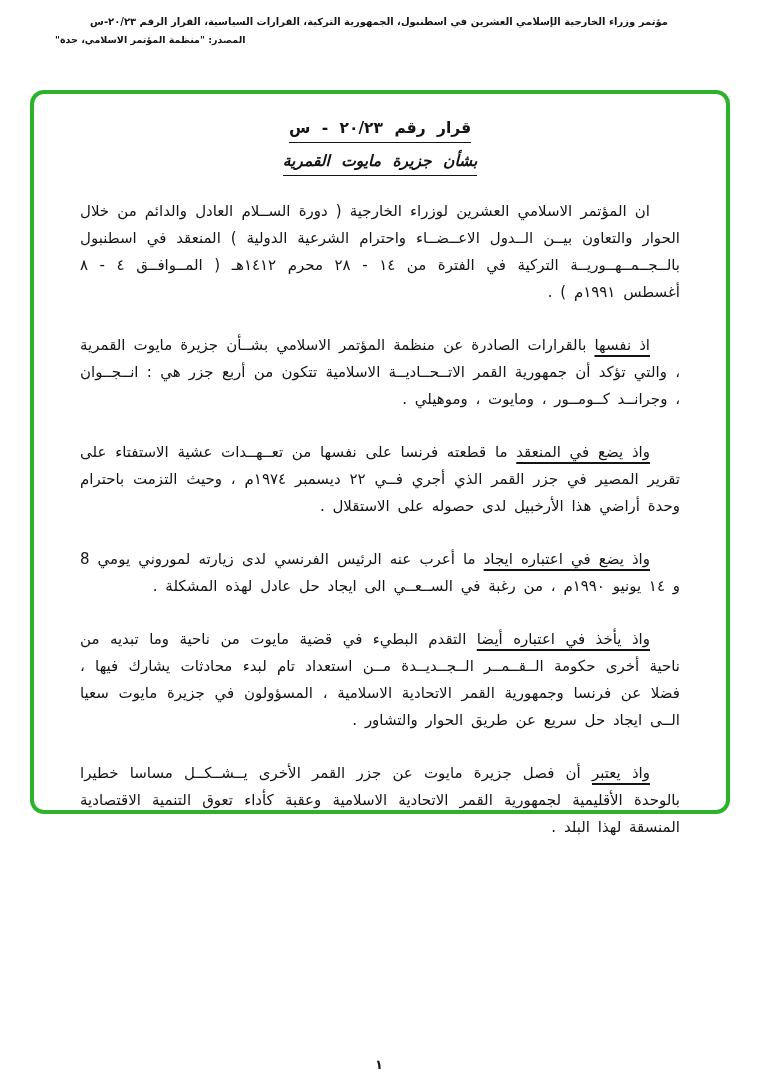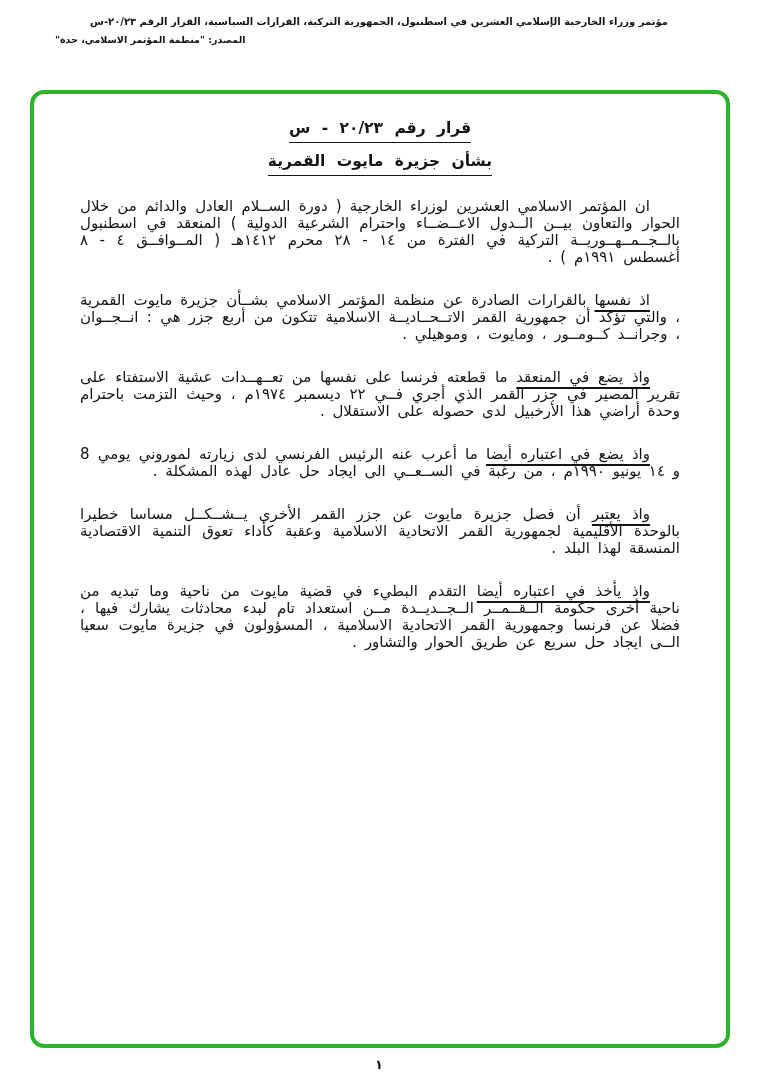--- a/index.html
+++ b/index.html
@@ -25,41 +25,41 @@
     text-align: left;
     padding-left: 55px;
     font-size: 9.5px;
     font-weight: bold;
   }
   .frame {
     position: absolute;
     top: 90px;
     left: 30px;
     width: 700px;
-    height: 958px;
+    height: 724px;
     border: 4px solid #2bb32c;
     border-radius: 14px;
     background: #ffffff;
     padding: 24px 46px 0 46px;
   }
   .title-block { text-align: center; margin-bottom: 22px; }
   .doc-title, .doc-subtitle {
     display: inline-block;
     font-weight: bold;
     font-size: 15.5px;
     word-spacing: 6px;
     border-bottom: 1.6px solid #141414;
     padding-bottom: 5px;
   }
   .doc-title { margin-bottom: 9px; }
-  .doc-subtitle { display: block; margin: 0 auto; width: fit-content; }
+  .doc-subtitle { display: block; margin: 0 auto; width: fit-content; font-style: italic; }
   .para {
     text-align: justify;
     font-size: 15px;
-    line-height: 17px;
+    line-height: 27px;
     margin-bottom: 26px;
     text-indent: 30px;
     word-spacing: 3px;
   }
   .para:last-of-type { margin-bottom: 0; }
   .lead {
     text-decoration: underline;
     text-underline-offset: 5px;
     text-decoration-thickness: 1.5px;
   }
@@ -85,21 +85,21 @@
     <span class="doc-title">قرار رقم ٢٠/٢٣ - س</span>
     <span class="doc-subtitle">بشأن جزيرة مايوت القمرية</span>
   </div>
 
   <p class="para"><span class="lead"></span><span>ان المؤتمر الاسلامي العشرين لوزراء الخارجية ( دورة الســلام العادل والدائم من خلال الحوار والتعاون بيــن الــدول الاعــضــاء واحترام الشرعية الدولية ) المنعقد في اسطنبول بالــجــمــهــوريــة التركية في الفترة من ١٤ - ٢٨ محرم ١٤١٢هـ ( المــوافــق ٤ - ٨ أغسطس ١٩٩١م ) .</span></p>
 
   <p class="para"><span class="lead">اذ نفسها</span> <span>بالقرارات الصادرة عن منظمة المؤتمر الاسلامي بشــأن جزيرة مايوت القمرية ، والتي تؤكد أن جمهورية القمر الاتــحــاديــة الاسلامية تتكون من أربع جزر هي : انــجــوان ، وجرانــد كــومــور ، ومايوت ، وموهيلي .</span></p>
 
   <p class="para"><span class="lead">واذ يضع في المنعقد</span> <span>ما قطعته فرنسا على نفسها من تعــهــدات عشية الاستفتاء على تقرير المصير في جزر القمر الذي أجري فــي ٢٢ ديسمبر ١٩٧٤م ، وحيث التزمت باحترام وحدة أراضي هذا الأرخبيل لدى حصوله على الاستقلال .</span></p>
 
-  <p class="para"><span class="lead">واذ يضع في اعتباره أيضا</span> <span>ما أعرب عنه الرئيس الفرنسي لدى زيارته لموروني يومي 8 و ١٤ يونيو ١٩٩٠م ، من رغبة في الســعــي الى ايجاد حل عادل لهذه المشكلة .</span></p>
+  <p class="para"><span class="lead">واذ يضع في اعتباره ايجاد</span> <span>ما أعرب عنه الرئيس الفرنسي لدى زيارته لموروني يومي 8 و ١٤ يونيو ١٩٩٠م ، من رغبة في الســعــي الى ايجاد حل عادل لهذه المشكلة .</span></p>
+
+  <p class="para"><span class="lead">واذ يأخذ في اعتباره أيضا</span> <span>التقدم البطيء في قضية مايوت من ناحية وما تبديه من ناحية أخرى حكومة الــقــمــر الــجــديــدة مــن استعداد تام لبدء محادثات يشارك فيها ، فضلا عن فرنسا وجمهورية القمر الاتحادية الاسلامية ، المسؤولون في جزيرة مايوت سعيا الــى ايجاد حل سريع عن طريق الحوار والتشاور .</span></p>
 
   <p class="para"><span class="lead">واذ يعتبر</span> <span>أن فصل جزيرة مايوت عن جزر القمر الأخرى يــشــكــل مساسا خطيرا بالوحدة الأقليمية لجمهورية القمر الاتحادية الاسلامية وعقبة كأداء تعوق التنمية الاقتصادية المنسقة لهذا البلد .</span></p>
-
-  <p class="para"><span class="lead">واذ يأخذ في اعتباره أيضا</span> <span>التقدم البطيء في قضية مايوت من ناحية وما تبديه من ناحية أخرى حكومة الــقــمــر الــجــديــدة مــن استعداد تام لبدء محادثات يشارك فيها ، فضلا عن فرنسا وجمهورية القمر الاتحادية الاسلامية ، المسؤولون في جزيرة مايوت سعيا الــى ايجاد حل سريع عن طريق الحوار والتشاور .</span></p>
 
 </div>
 
 <div class="page-number">١</div>
 
 </body></html>

